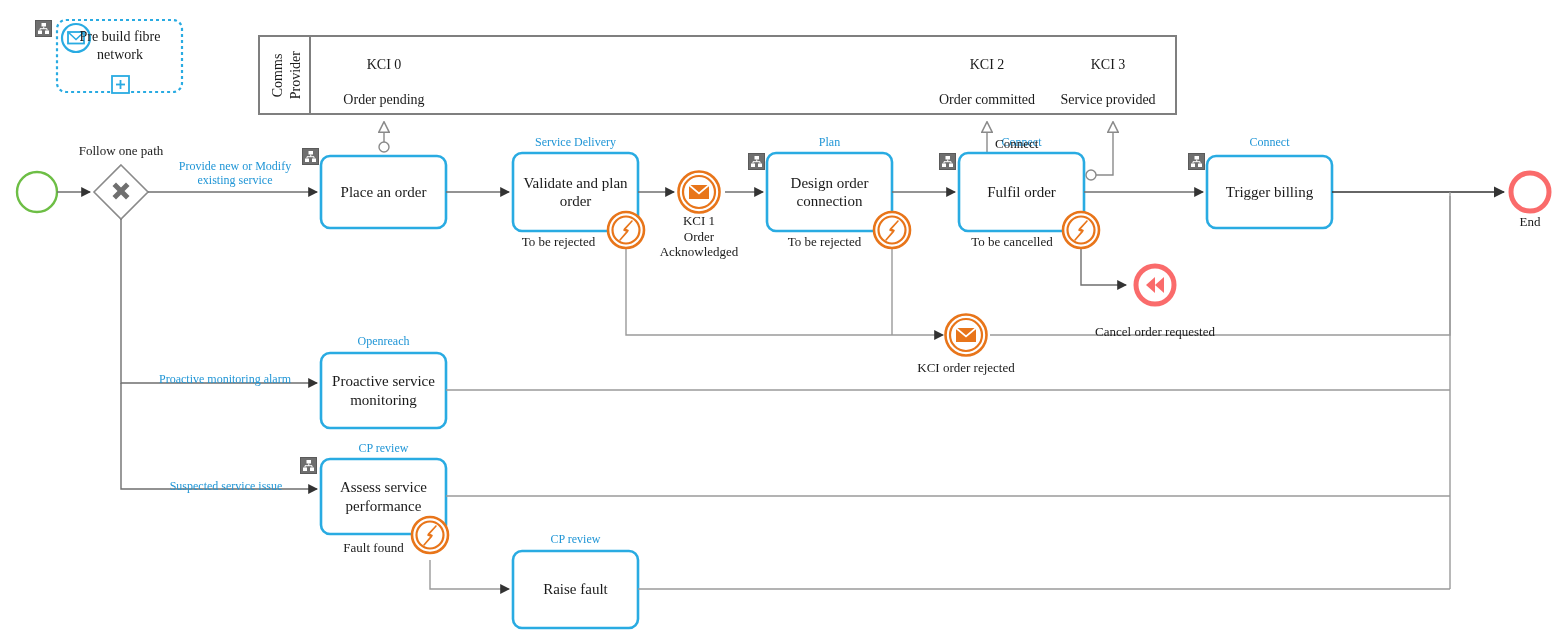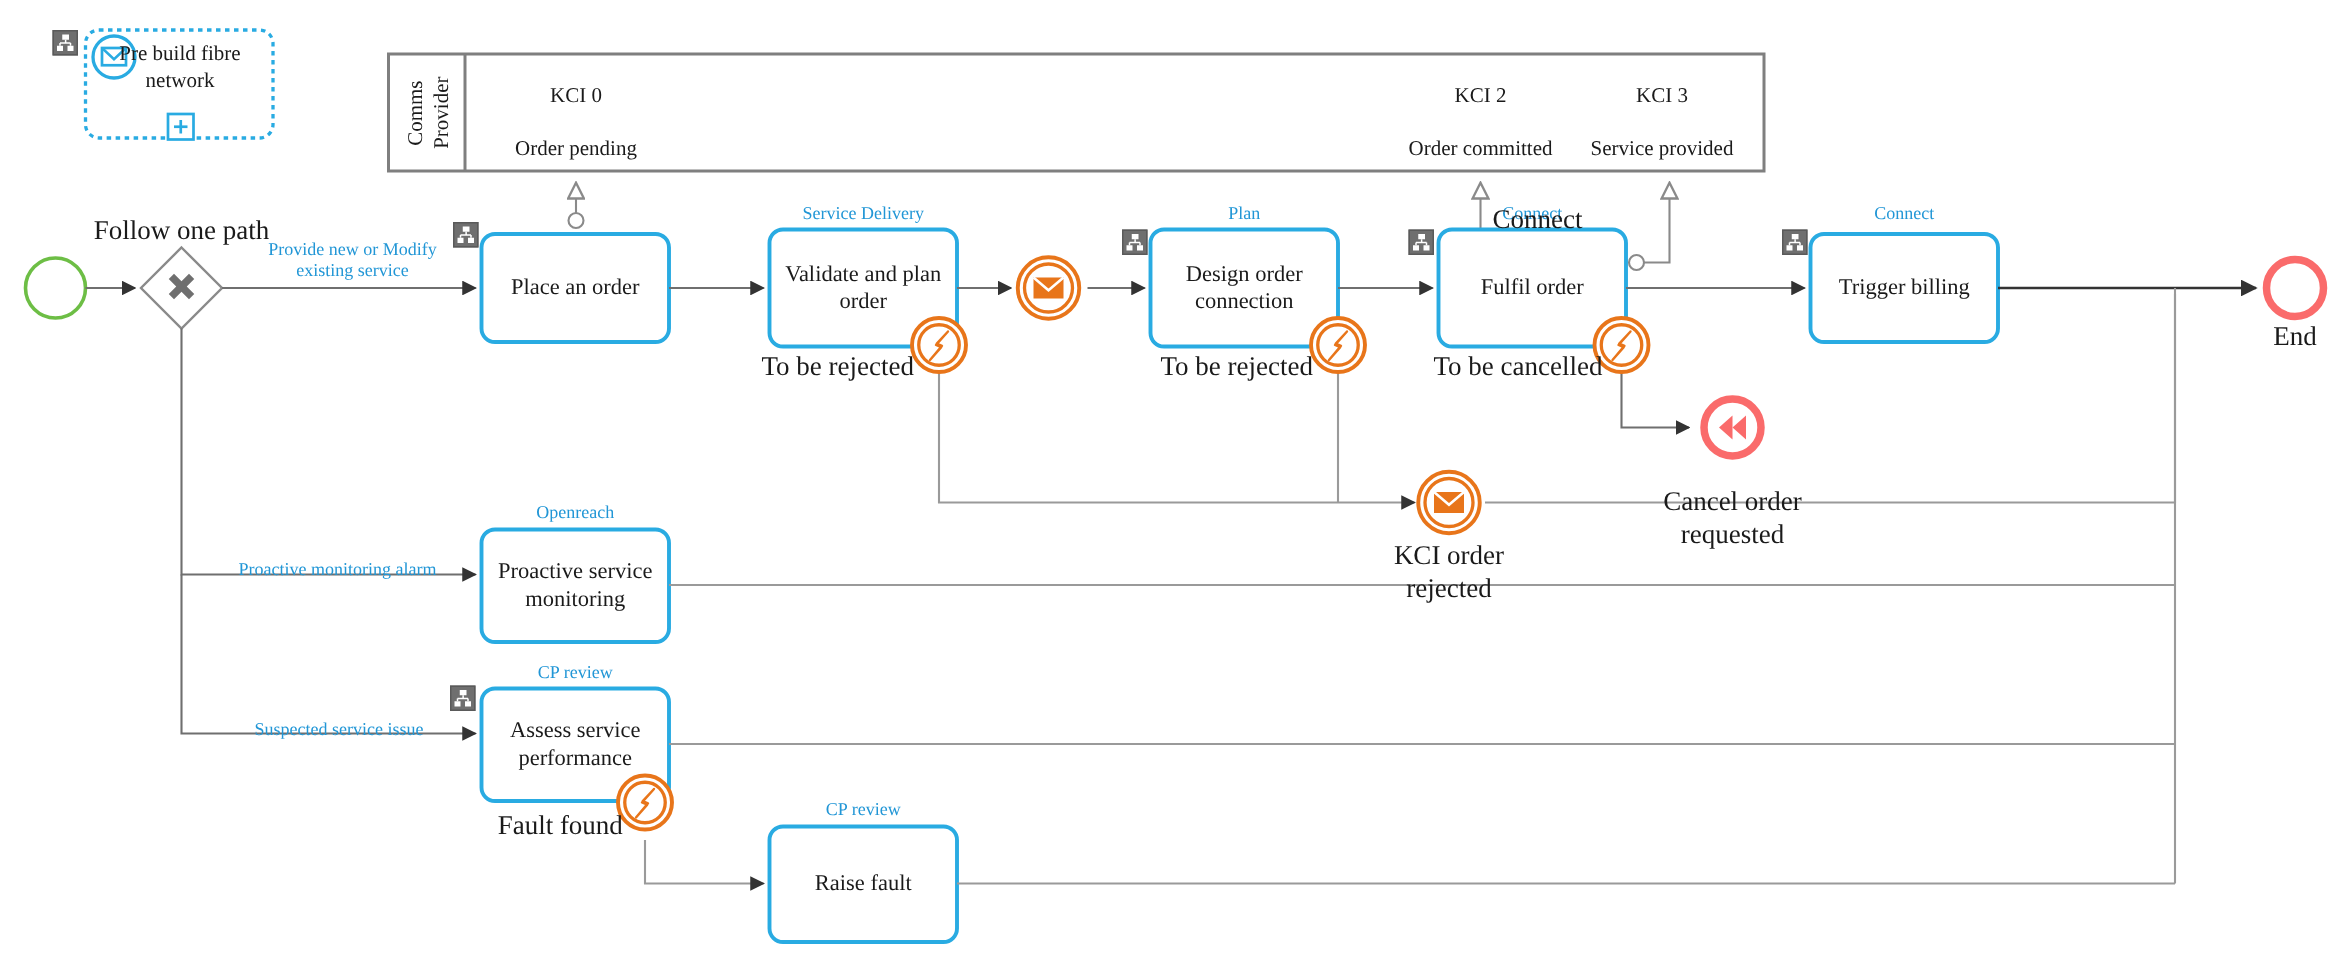--- a/index.html
+++ b/index.html
@@ -6,21 +6,21 @@
   body{width:1561px;height:638px;font-family:"Liberation Serif",serif;overflow:hidden;}
   #stage{position:relative;width:1561px;height:526px;}
   svg#canvas{position:absolute;left:0;top:0;width:1561px;height:638px;}
   .txt{position:absolute;}
   .task-label{
     font-family:"Liberation Serif",serif;font-size:15px;color:#1a1a1a;
     text-align:center;line-height:1.22;display:flex;align-items:center;
     justify-content:center;width:100%;height:100%;padding:0 6px;box-sizing:border-box;
   }
   .annot{
-    font-family:"Liberation Serif",serif;font-size:18px;color:#1a1a1a;
+    font-family:"Liberation Serif",serif;font-size:13px;color:#1a1a1a;
     text-align:center;line-height:1.2;white-space:pre-line;
   }
   .annot-blue{
     font-family:"Liberation Serif",serif;font-size:12px;color:#2196d6;
     text-align:center;line-height:1.2;white-space:pre-line;
   }
   .pool-text{
     font-family:"Liberation Serif",serif;font-size:14px;color:#1a1a1a;
     text-align:center;line-height:1.25;white-space:pre-line;
   }
@@ -318,20 +318,25 @@
 <div class="txt" style="left:762px;top:234px;width:125px;">
   <div class="annot">To be rejected</div>
 </div>
 <div class="txt" style="left:947px;top:234px;width:130px;">
   <div class="annot">To be cancelled</div>
 </div>
 <div class="txt" style="left:326px;top:540px;width:95px;">
   <div class="annot">Fault found</div>
 </div>
 
+<div class="txt" style="left:639px;top:213px;width:120px;">
+  <div class="annot">KCI 1
+Order
+Acknowledged</div>
+</div>
 <div class="txt" style="left:901px;top:360px;width:130px;">
   <div class="annot">KCI order rejected</div>
 </div>
 
 <div class="txt" style="left:1080px;top:308px;width:150px;margin-top:16px;">
   <div class="annot">Cancel order requested</div>
 </div>
 <div class="txt" style="left:1495px;top:214px;width:70px;">
   <div class="annot">End</div>
 </div>

